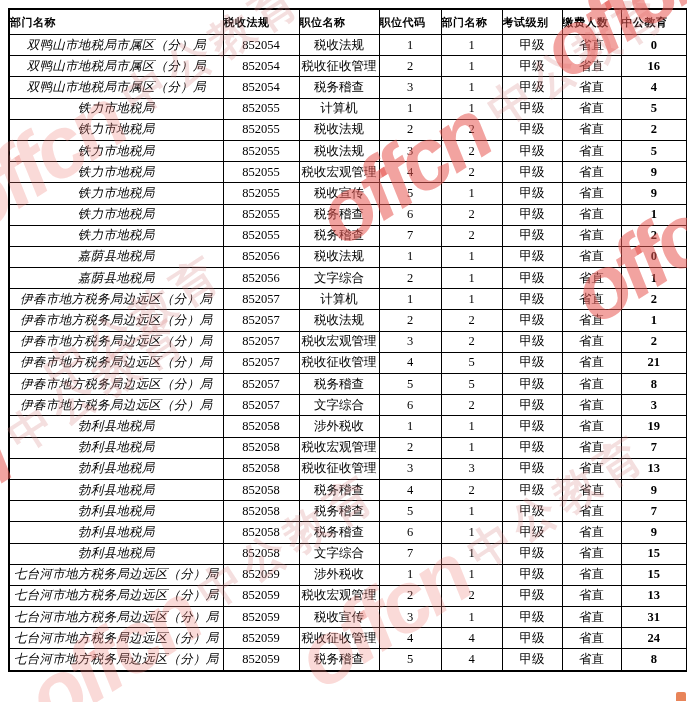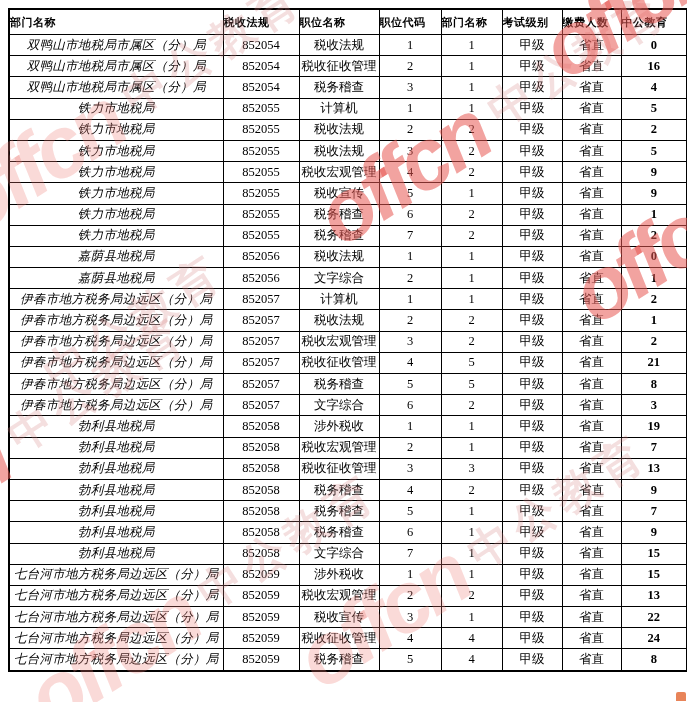--- a/index.html
+++ b/index.html
@@ -370,21 +370,21 @@
           <td class="col-paid_count">13</td>
         </tr>
         <tr>
           <td class="col-department">七台河市地方税务局边远区（分）局</td>
           <td class="col-dept_code">852059</td>
           <td class="col-position">税收宣传</td>
           <td class="col-pos_code">3</td>
           <td class="col-recruit_count">1</td>
           <td class="col-exam_level">甲级</td>
           <td class="col-exam_area">省直</td>
-          <td class="col-paid_count">22</td>
+          <td class="col-paid_count">31</td>
         </tr>
         <tr>
           <td class="col-department">七台河市地方税务局边远区（分）局</td>
           <td class="col-dept_code">852059</td>
           <td class="col-position">税收征收管理</td>
           <td class="col-pos_code">4</td>
           <td class="col-recruit_count">4</td>
           <td class="col-exam_level">甲级</td>
           <td class="col-exam_area">省直</td>
           <td class="col-paid_count">24</td>

